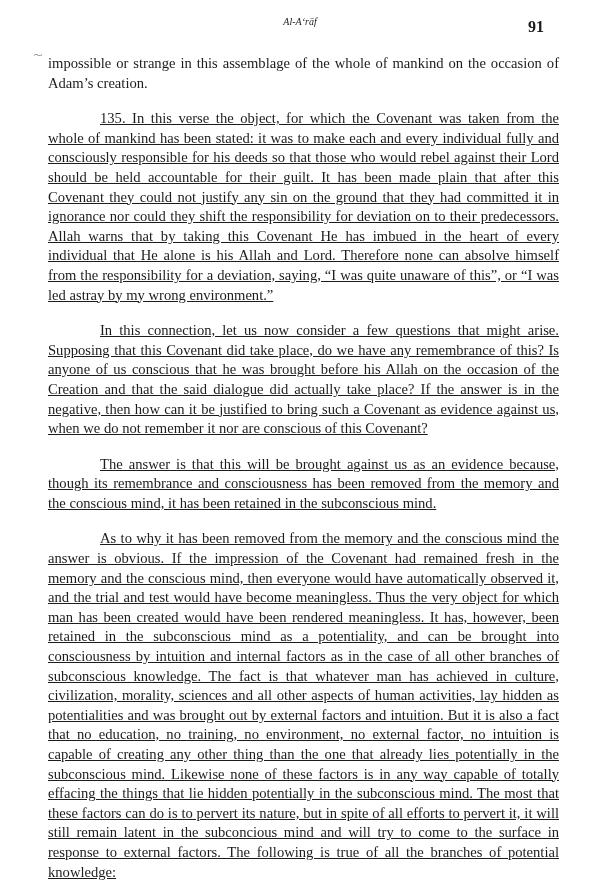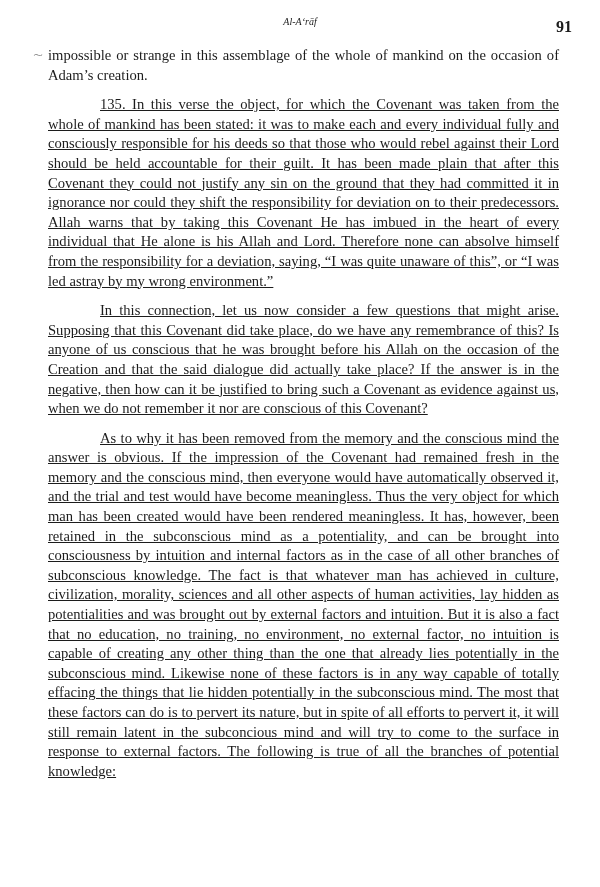--- a/index.html
+++ b/index.html
@@ -1,35 +1,36 @@
 <!DOCTYPE html>
 <html><head>
 <meta charset="utf-8">
 <style>
   html, body { margin: 0; padding: 0; background: #ffffff; }
   body { width: 600px; height: 887px; position: relative; overflow: hidden;
          font-family: "Liberation Serif", serif; color: #1c1c1c; }
   .header { position: absolute; top: 14px; left: 0; width: 600px; height: 22px; }
   .running-title { position: absolute; left: 0; width: 600px; text-align: center;
          font-style: italic; font-size: 10px; top: 2px; }
-  .page-number { position: absolute; right: 28px; top: 4px; font-size: 16px; font-weight: bold; }
+  .page-number { position: absolute; right: 56px; top: 4px; font-size: 16px; font-weight: bold; }
   .body { position: absolute; left: 48px; top: 38px; width: 511px; font-size: 14.6px;
           line-height: 19.6px; text-align: justify; }
-  .para { margin: 8px 0 10px 0; }
+  .para { margin: 16px 0 10px 0; }
   .indent { text-indent: 52px; text-decoration: underline; }
   .speck { position: absolute; left: 33px; top: 47px; font-size: 10px; color: #777; }
 </style>
 </head>
 <body>
 
 <div class="header">
   <div class="running-title">Al-A‘rāf</div>
   <div class="page-number">91</div>
 </div>
 
 <span class="speck">⁓</span>
 
 <div class="body">
   <p class="para">impossible or strange in this assemblage of the whole of mankind on the occasion of Adam’s creation.</p>
   <p class="para indent">135. In this verse the object, for which the Covenant was taken from the whole of mankind has been stated: it was to make each and every individual fully and consciously responsible for his deeds so that those who would rebel against their Lord should be held accountable for their guilt. It has been made plain that after this Covenant they could not justify any sin on the ground that they had committed it in ignorance nor could they shift the responsibility for deviation on to their predecessors. Allah warns that by taking this Covenant He has imbued in the heart of every individual that He alone is his Allah and Lord. Therefore none can absolve himself from the responsibility for a deviation, saying, “I was quite unaware of this”, or “I was led astray by my wrong environment.”</p>
   <p class="para indent">In this connection, let us now consider a few questions that might arise. Supposing that this Covenant did take place, do we have any remembrance of this? Is anyone of us conscious that he was brought before his Allah on the occasion of the Creation and that the said dialogue did actually take place? If the answer is in the negative, then how can it be justified to bring such a Covenant as evidence against us, when we do not remember it nor are conscious of this Covenant?</p>
+  <p class="para indent">The answer is that this will be brought against us as an evidence because, though its remembrance and consciousness has been removed from the memory and the conscious mind, it has been retained in the subconscious mind.</p>
   <p class="para indent">As to why it has been removed from the memory and the conscious mind the answer is obvious. If the impression of the Covenant had remained fresh in the memory and the conscious mind, then everyone would have automatically observed it, and the trial and test would have become meaningless. Thus the very object for which man has been created would have been rendered meaningless. It has, however, been retained in the subconscious mind as a potentiality, and can be brought into consciousness by intuition and internal factors as in the case of all other branches of subconscious knowledge. The fact is that whatever man has achieved in culture, civilization, morality, sciences and all other aspects of human activities, lay hidden as potentialities and was brought out by external factors and intuition. But it is also a fact that no education, no training, no environment, no external factor, no intuition is capable of creating any other thing than the one that already lies potentially in the subconscious mind. Likewise none of these factors is in any way capable of totally effacing the things that lie hidden potentially in the subconscious mind. The most that these factors can do is to pervert its nature, but in spite of all efforts to pervert it, it will still remain latent in the subconcious mind and will try to come to the surface in response to external factors. The following is true of all the branches of potential knowledge:</p>
 </div>
 
 </body></html>

